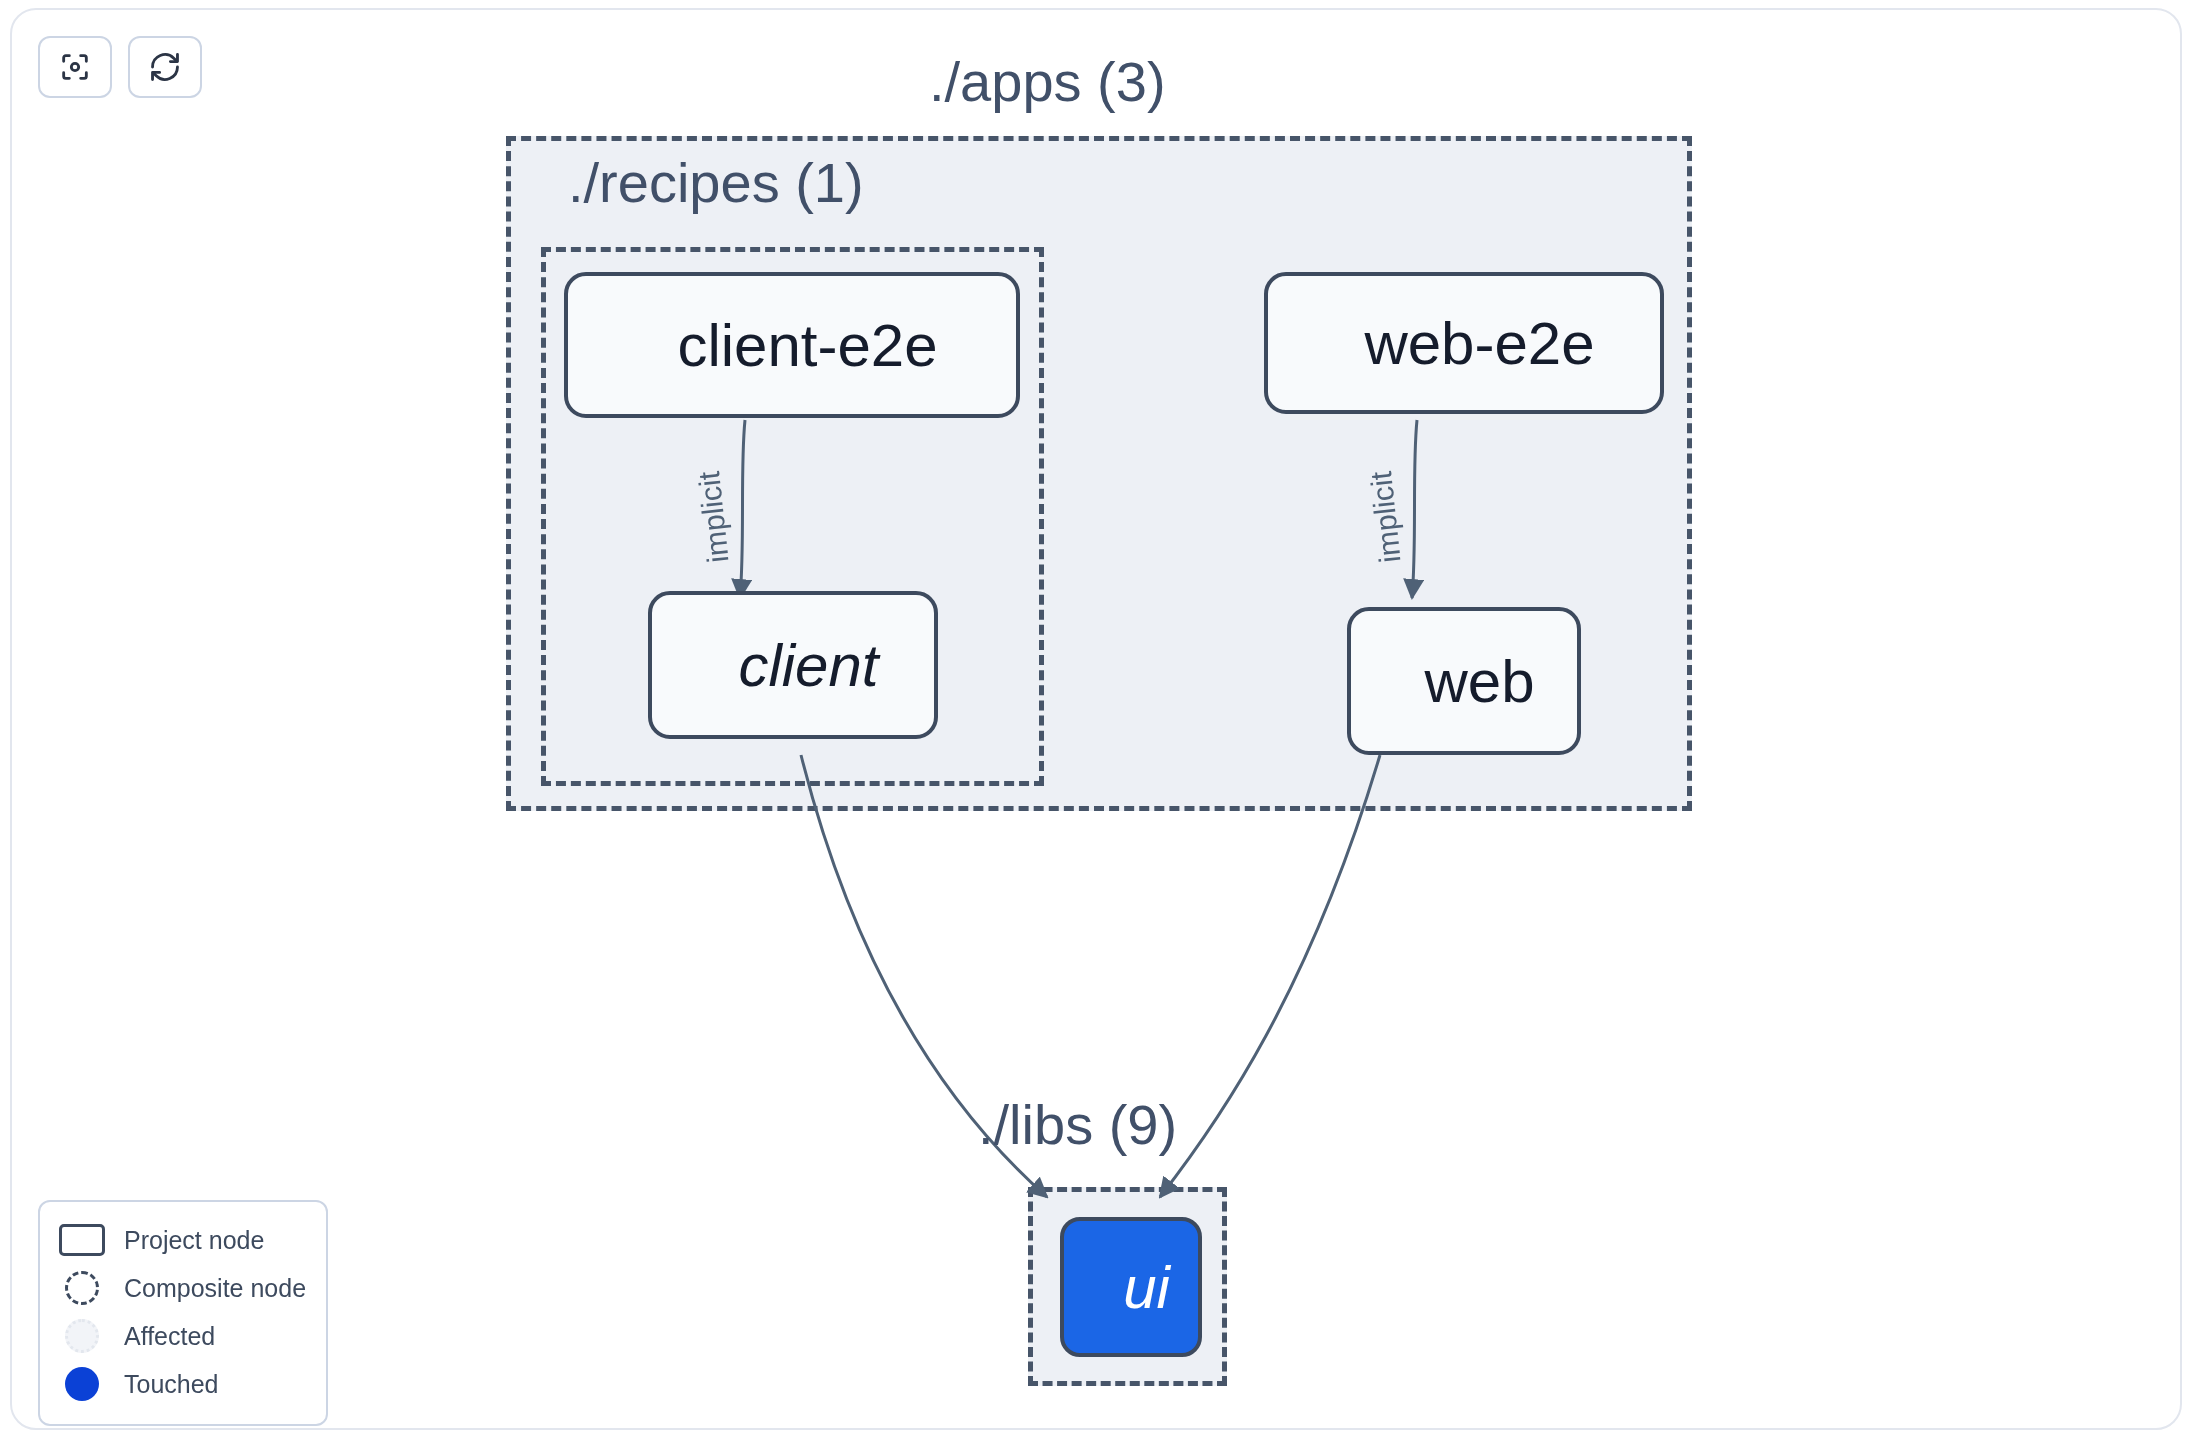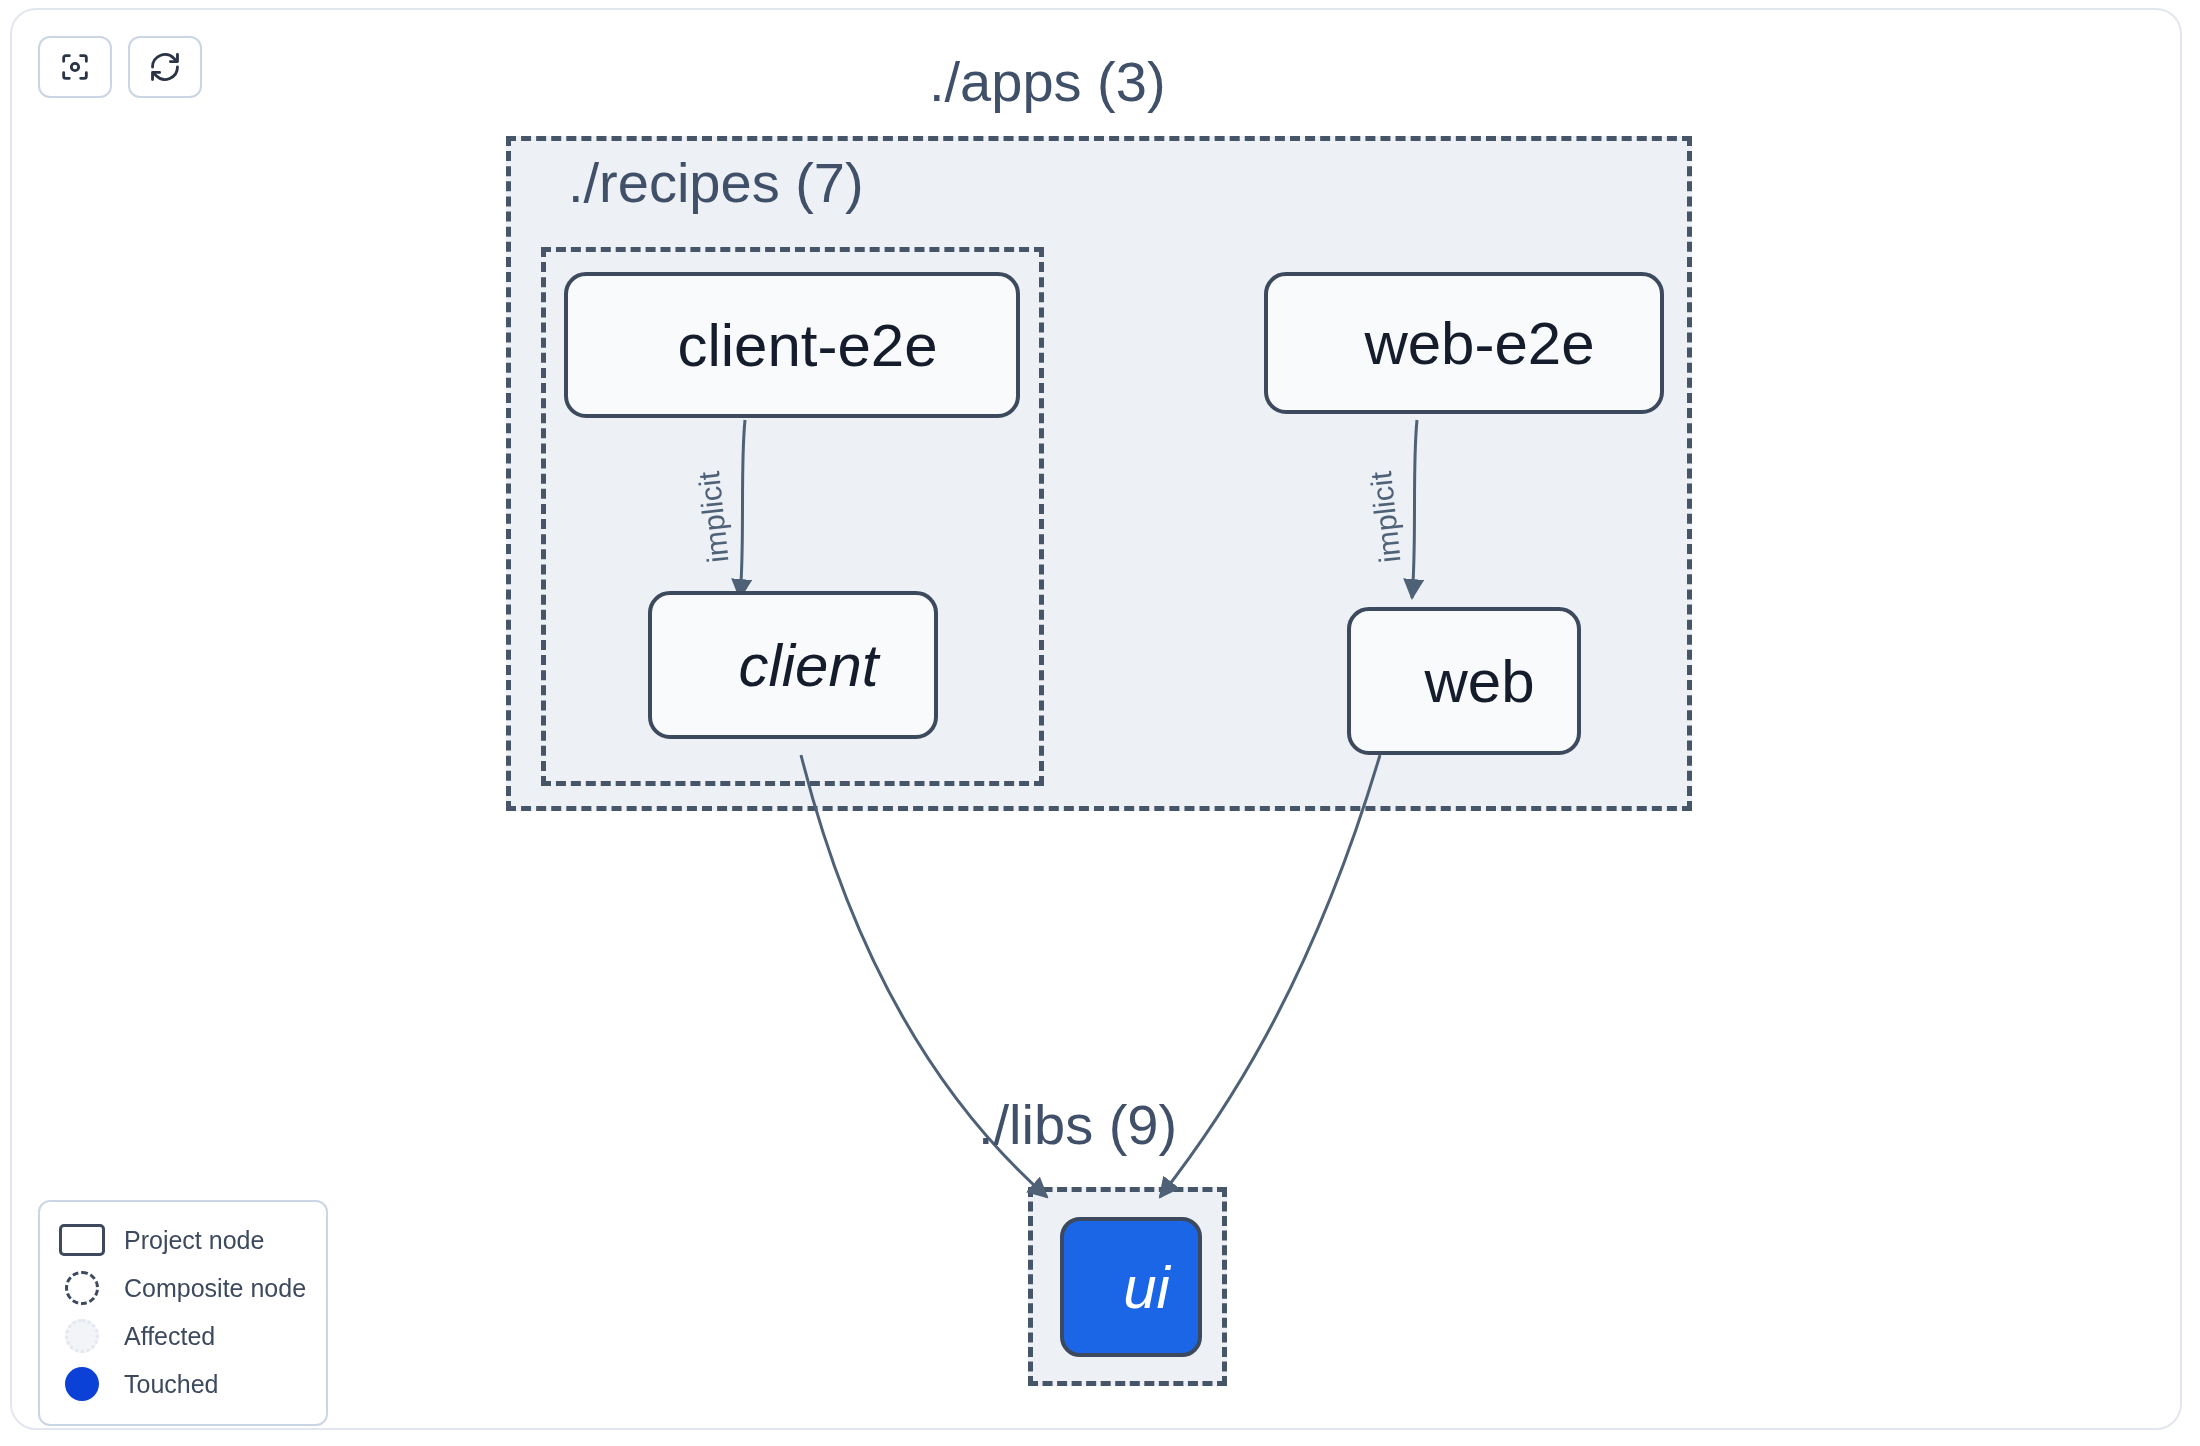--- a/index.html
+++ b/index.html
@@ -210,21 +210,21 @@
       </span>
     </button>
   </div>
 
   <div class="canvas">
 
     <div class="group" style="left:506px; top:136px; width:1186px; height:675px;"></div>
     <div class="group-label" style="left:929px; top:33px;margin-top:16px;">./apps (3)</div>
 
     <div class="group" style="left:541px; top:247px; width:503px; height:539px;"></div>
-    <div class="group-label" style="left:568px; top:150px;">./recipes (7)</div>
+    <div class="group-label" style="left:568px; top:150px;">./recipes (1)</div>
 
     <div class="group libs" style="left:1028px; top:1187px; width:199px; height:199px;"></div>
     <div class="group-label" style="left:978px; top:1092px;">./libs (9)</div>
 
     <svg class="edges" viewBox="0 0 2200 1446" xmlns="http://www.w3.org/2000/svg">
       <defs>
         <marker id="arw" viewBox="0 0 10 10" refX="9" refY="5" markerWidth="7" markerHeight="7" orient="auto-start-reverse">
           <path d="M 0 0 L 10 5 L 0 10 z" fill="#4f6176"></path>
         </marker>
       </defs>

